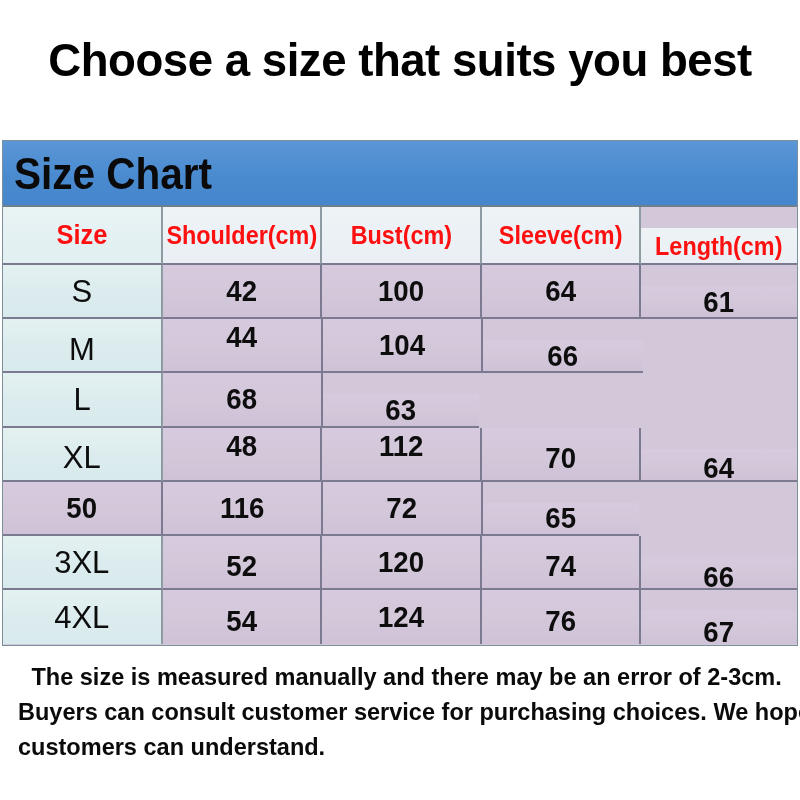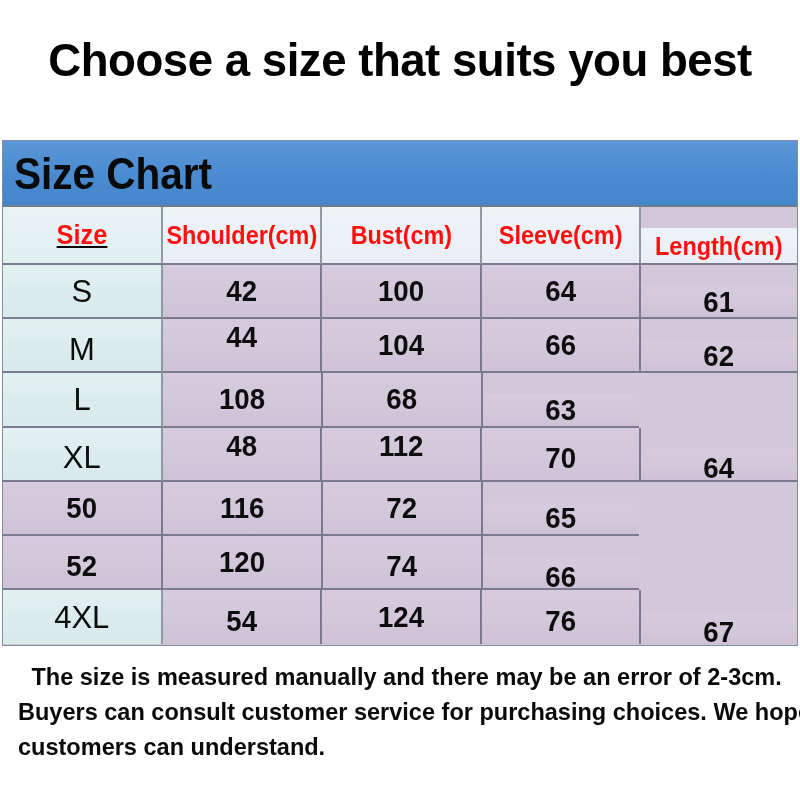--- a/index.html
+++ b/index.html
@@ -120,21 +120,20 @@
   .tint-mint {
     background: linear-gradient(180deg, #e4f1f1 0%, #dcecee 50%, #d9eaec 100%);
     border-right-color: #8e9ba3;
   }
   .tint-lav {
     background: linear-gradient(180deg, #d7cade 0%, #d3c7da 55%, #cfc2d7 100%);
   }
   .tint-header-mint {
     background: linear-gradient(180deg, #e8f3f4 0%, #e1eff0 100%);
     border-right-color: #8e9ba3;
-    text-decoration: underline;
   }
   .tint-header-lav {
     background: linear-gradient(180deg, #eef3f6 0%, #e9eff4 100%);
     border-right-color: #8e9ba3;
   }
 
   
   .hdr-text {
     font-family: "Liberation Sans Narrow", "Liberation Sans", sans-serif;
     font-weight: bold;
@@ -242,33 +241,27 @@
       </div>
       <div class="chart-cell col-data tint-lav">
         <span class="cell-text nudge-up">44</span>
       </div>
       <div class="chart-cell col-data tint-lav">
         <span class="cell-text">104</span>
       </div>
       <div class="chart-cell col-data tint-lav">
         <span class="cell-text">66</span>
       </div>
-      <div class="chart-cell col-last tint-lav">
-        <span class="cell-text">62</span>
-      </div>
     </div>
 
     <div class="chart-row data-row">
       <div class="chart-cell col-size tint-mint">
         <span class="cell-text size-label">L</span>
       </div>
       <div class="chart-cell col-data tint-lav">
-        <span class="cell-text">108</span>
-      </div>
-      <div class="chart-cell col-data tint-lav">
         <span class="cell-text">68</span>
       </div>
       <div class="chart-cell col-last tint-lav">
         <span class="cell-text">63</span>
       </div>
     </div>
 
     <div class="chart-row data-row">
       <div class="chart-cell col-size tint-mint">
         <span class="cell-text size-label nudge-down">XL</span>
@@ -296,20 +289,23 @@
       </div>
       <div class="chart-cell col-data tint-lav">
         <span class="cell-text">72</span>
       </div>
       <div class="chart-cell col-last tint-lav">
         <span class="cell-text">65</span>
       </div>
     </div>
 
     <div class="chart-row data-row">
+      <div class="chart-cell col-size tint-mint">
+        <span class="cell-text size-label">3XL</span>
+      </div>
       <div class="chart-cell col-data tint-lav">
         <span class="cell-text nudge-down">52</span>
       </div>
       <div class="chart-cell col-data tint-lav">
         <span class="cell-text">120</span>
       </div>
       <div class="chart-cell col-data tint-lav">
         <span class="cell-text nudge-down">74</span>
       </div>
       <div class="chart-cell col-last tint-lav">

